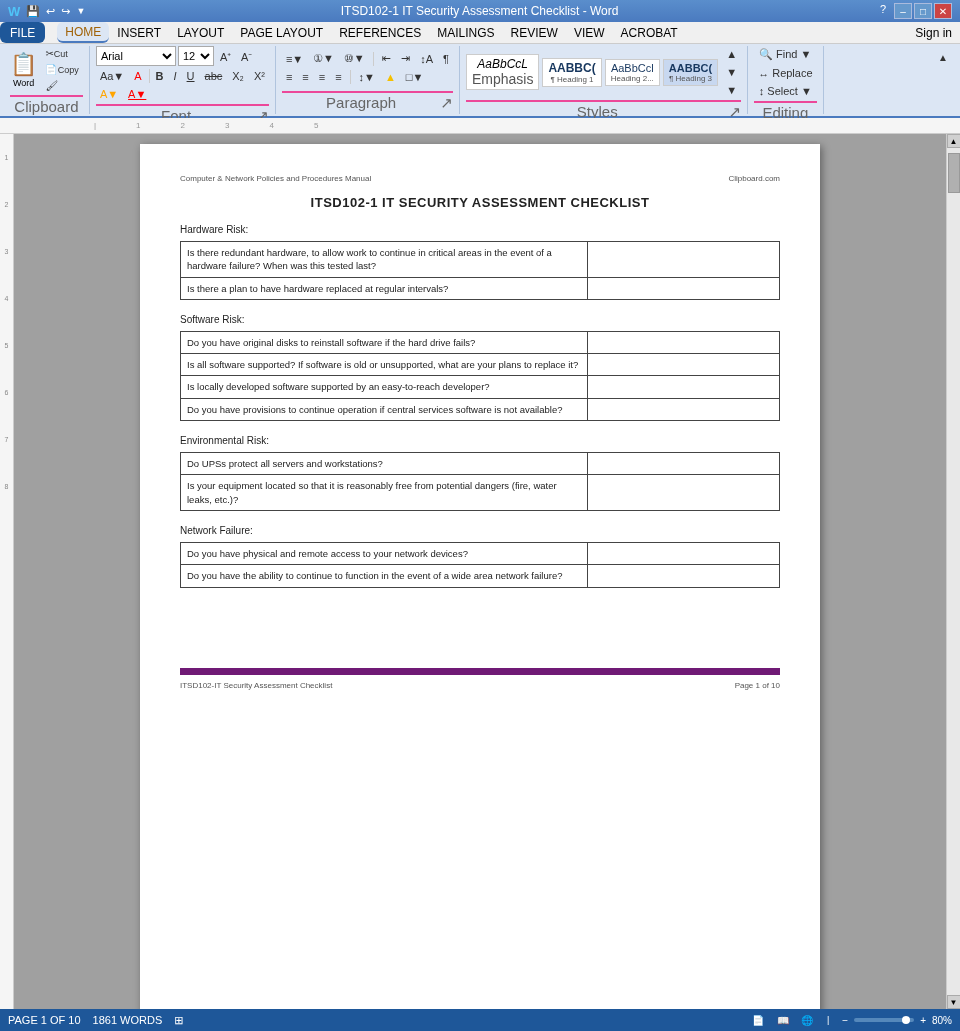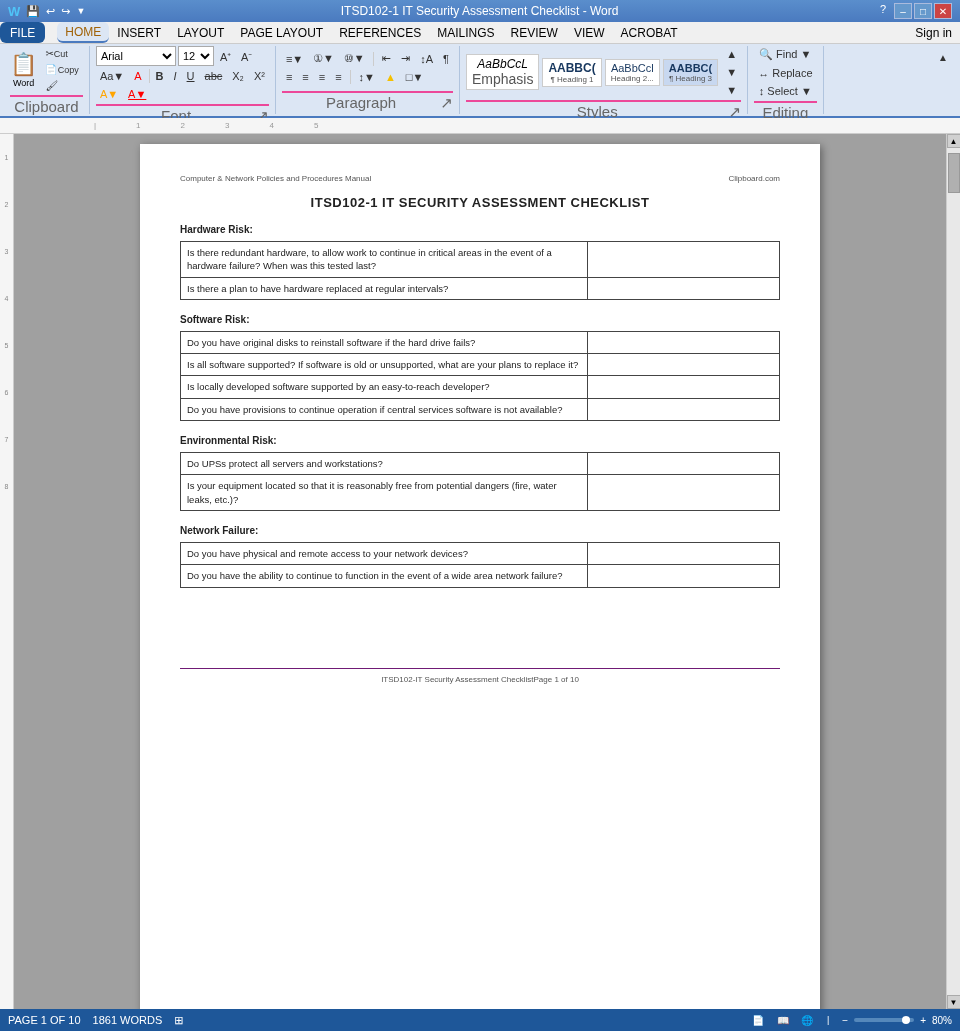--- a/index.html
+++ b/index.html
@@ -206,21 +206,21 @@
     }
     .page-title {
       text-align: center;
       font-size: 13px;
       font-weight: bold;
       margin-bottom: 14px;
       letter-spacing: 0.5px;
     }
     .section-heading {
       font-size: 10px;
-      font-weight: bold;
+      font-weight: normal;
       margin: 14px 0 6px 0;
     }
     table.checklist {
       width: 100%;
       border-collapse: collapse;
       margin-bottom: 4px;
     }
     table.checklist td {
       border: 1px solid #444;
       padding: 4px 6px;
@@ -231,26 +231,26 @@
     table.checklist td.question {
       width: 68%;
     }
     table.checklist td.answer {
       width: 32%;
     }
     .underline-text { text-decoration: underline; }
 
     .page-footer {
       display: flex;
-      justify-content: center;
+      justify-content: space-between;
       font-size: 8px;
       color: #555;
       margin-top: 16px;
       padding-top: 6px;
-      border-top: 1px solid #701a75;
+      border-top: 7px solid #701a75;
     }
 
     
     #status-bar {
       background: #1e5799;
       height: 22px;
       display: flex;
       align-items: center;
       justify-content: space-between;
       padding: 0 8px;

